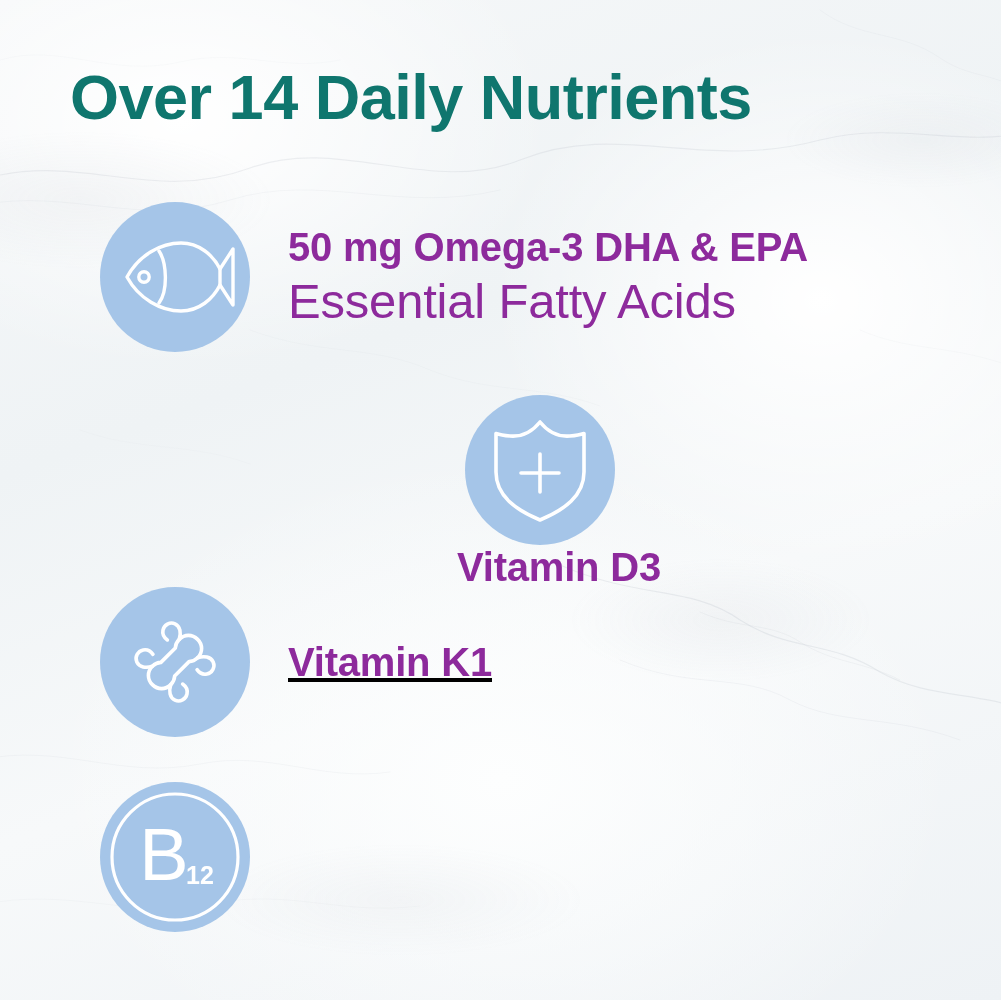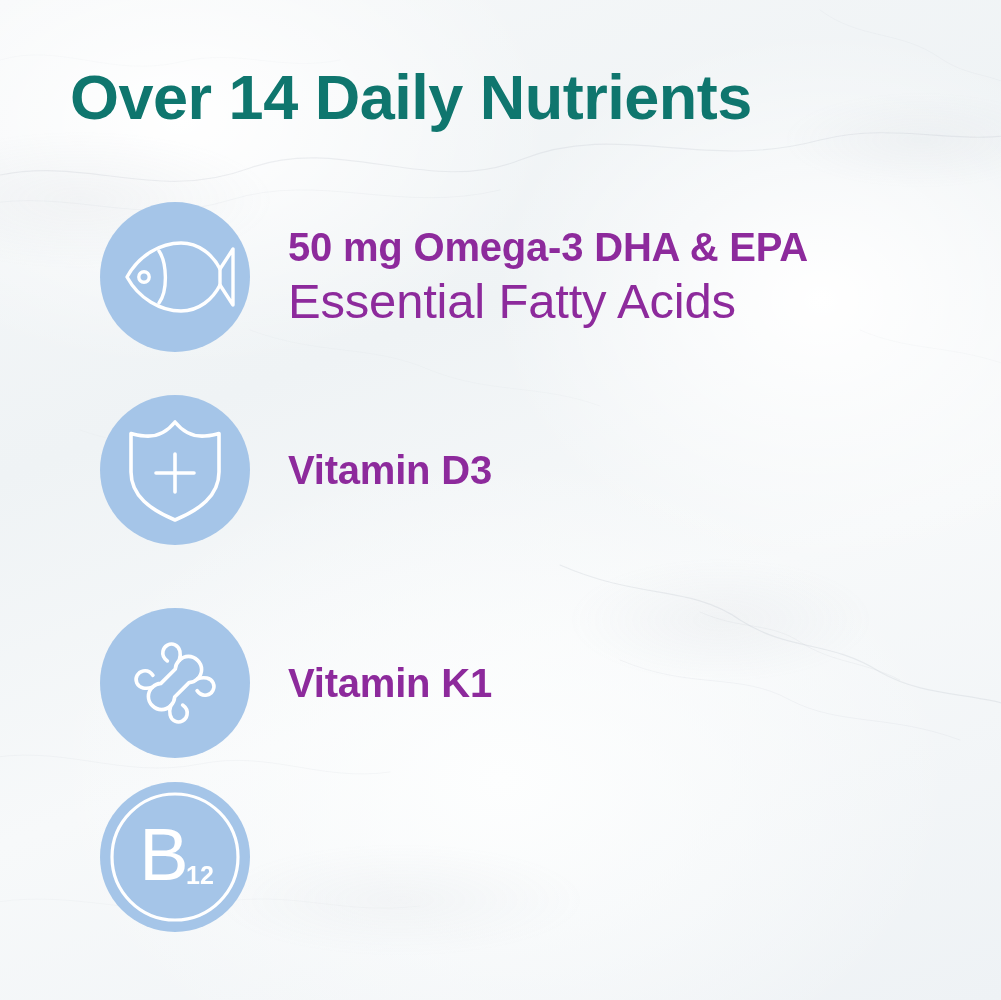--- a/index.html
+++ b/index.html
@@ -72,22 +72,22 @@
   }
   .row {
     position: absolute;
     left: 100px;
     width: 880px;
     height: 150px;
     display: flex;
     align-items: center;
   }
   .row-1 { top: 202px; }
-  .row-2 { top: 395px; }
-  .row-3 { top: 608px; }
+  .row-2 { top: 395px; flex-direction: column; }
+  .row-3 { top: 587px; text-decoration: underline; }
   .row-4 { top: 782px; }
 
   .badge {
     position: relative;
     flex: 0 0 auto;
     width: 150px;
     height: 150px;
     border-radius: 50%;
     background: #a5c5e8;
     display: flex;

